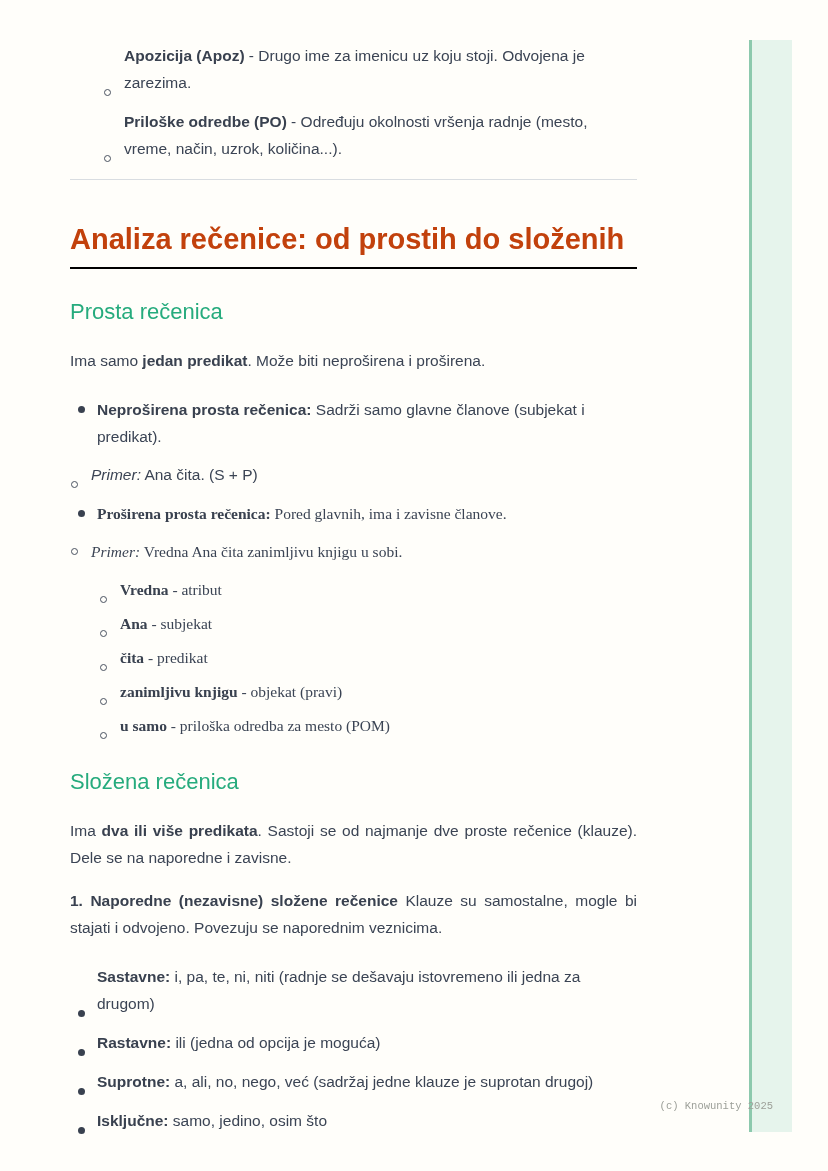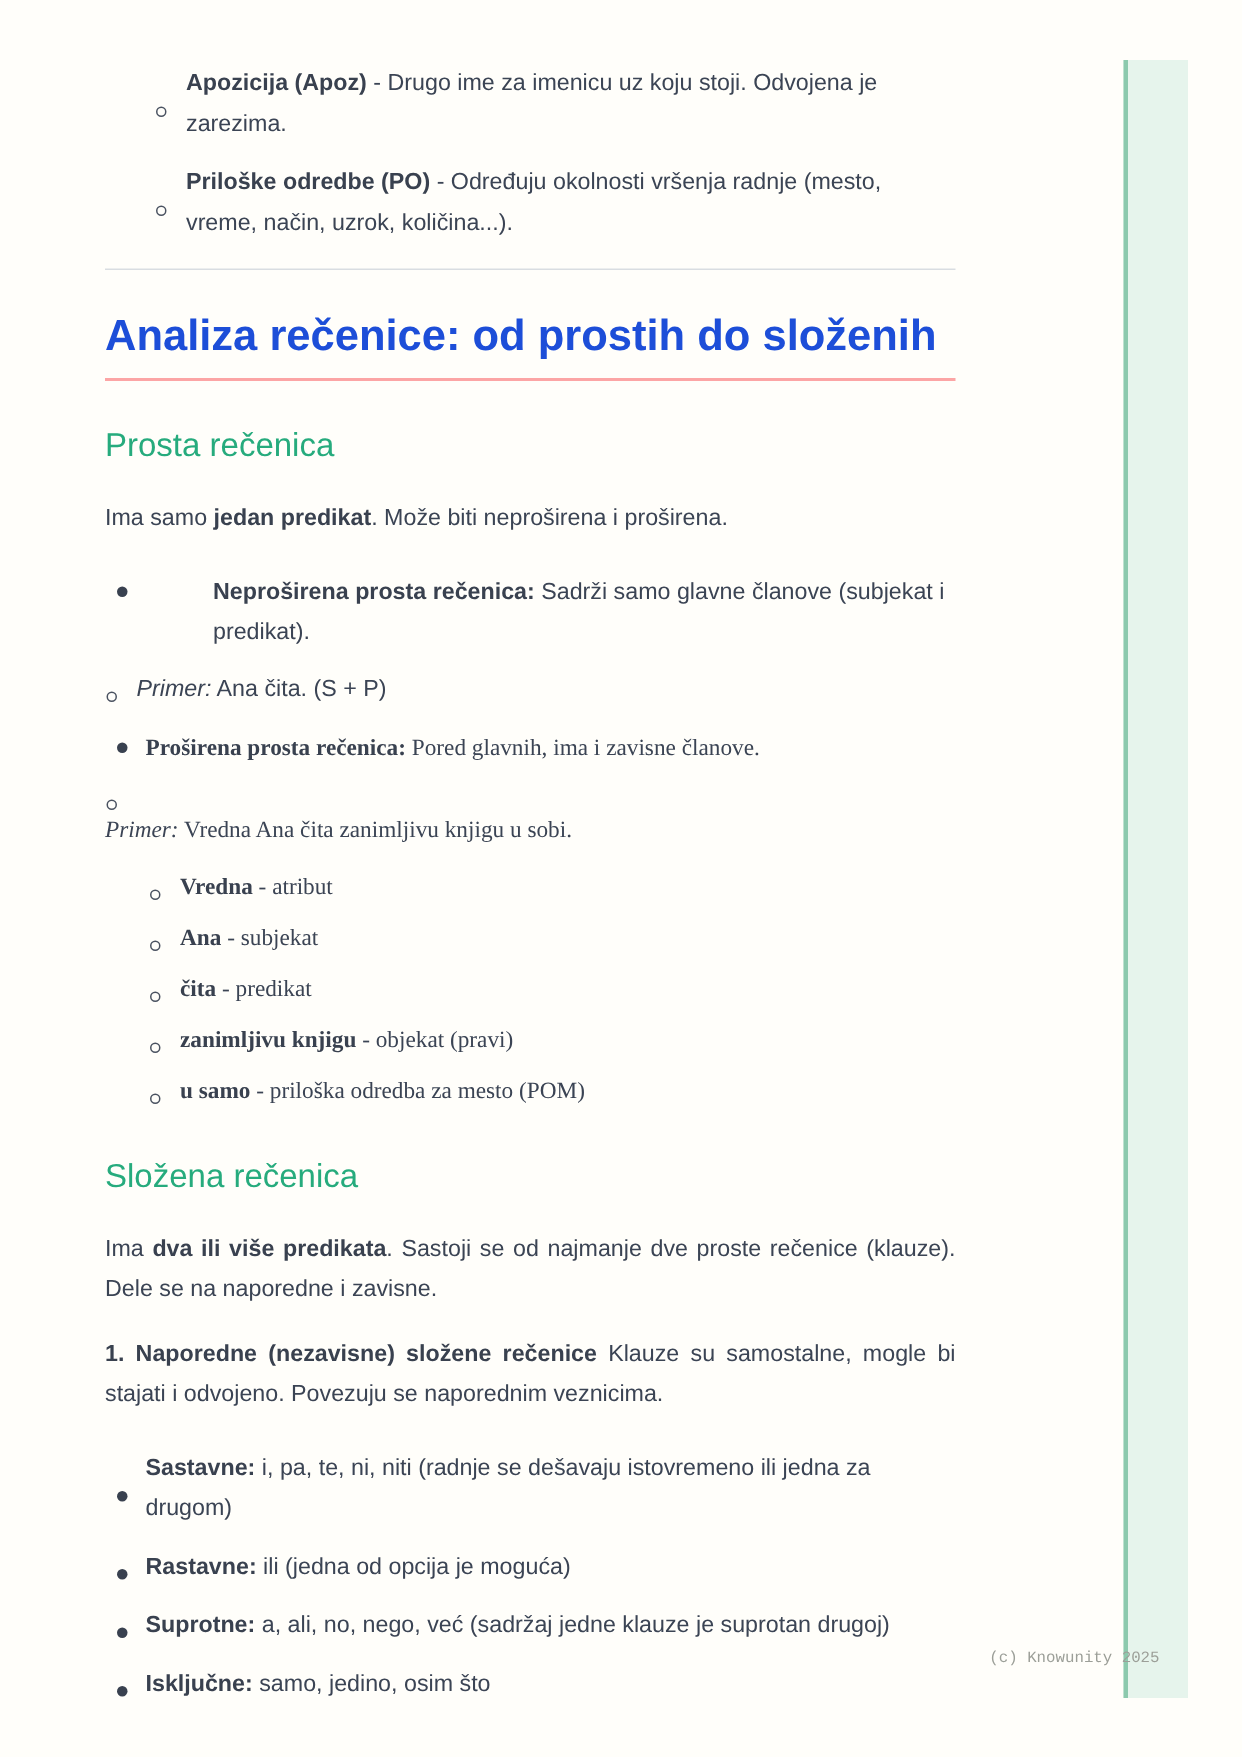--- a/index.html
+++ b/index.html
@@ -23,21 +23,21 @@
     left:70px; top:42px;
     width:567px;
     font-size:15.5px;
     line-height:27px;
   }
   b { font-weight:bold; color:#39414f; }
   .it { font-style:italic; }
 
   
   ul { list-style:none; }
-  li { display:flex; align-items:center; margin-bottom:12px; }
+  li { display:flex; align-items:flex-end; margin-bottom:12px; }
   .li-body { flex:1 1 auto; }
   .mk {
     flex:0 0 auto;
     display:inline-block;
     width:7px; height:7px;
     margin-top:10px;
     border-radius:50%;
   }
   .mk-disc { background:#39414f; margin-left:8px; margin-right:12px; }
   .mk-ring { border:1.6px solid #4a5260; background:transparent; margin-left:34px; margin-right:13px; }
@@ -47,27 +47,27 @@
   .lvl3 { margin-top:11px; }
   .lvl3 li { margin-bottom:7px; }
   .lvl3 .mk-ring { margin-left:30px; }
 
   .divider {
     border:none;
     border-top:1px solid #d9dde1;
     margin-top:17px;
   }
   h1 {
-    margin-top:25px;
+    margin-top:40px;
     font-size:29px;
     line-height:38px;
     font-weight:bold;
-    color:#1d4ed8;
+    color:#c2410c;
     padding-bottom:9px;
-    border-bottom:2px solid #fca5a5;
+    border-bottom:2px solid #000000;
   }
   h2 {
     margin-top:28px;
     margin-bottom:20px;
     font-size:22px;
     line-height:30px;
     font-weight:normal;
     color:#26ab7d;
   }
   p { margin-bottom:16px; }
@@ -105,40 +105,40 @@
   <hr class="divider">
 
   <h1>Analiza rečenice: od prostih do složenih</h1>
 
   <h2>Prosta rečenica</h2>
 
   <p><span>Ima samo </span><b>jedan predikat</b><span>. Može biti neproširena i proširena.</span></p>
 
   <ul class="list-block">
     <li style="display:block;">
-      <div style="display:flex;align-items:flex-start;gap:45px;">
+      <div style="display:flex;align-items:flex-start;">
         <span class="mk mk-disc"></span>
         <div class="li-body"><b>Neproširena prosta rečenica:</b><span> Sadrži samo glavne članove (subjekat i predikat).</span></div>
       </div>
       <ul class="lvl2">
         <li>
           <span class="mk mk-ring"></span>
           <div class="li-body"><span class="it">Primer:</span><span> Ana čita. (S + P)</span></div>
         </li>
       </ul>
     </li>
 
     <li style="display:block;font-family:Liberation Serif, serif;">
       <div style="display:flex;align-items:flex-start;">
         <span class="mk mk-disc"></span>
         <div class="li-body"><b>Proširena prosta rečenica:</b><span> Pored glavnih, ima i zavisne članove.</span></div>
       </div>
       <ul class="lvl2">
         <li style="display:block;">
-          <div style="display:flex;align-items:flex-start;flex-direction:column;">
+          <div style="display:flex;align-items:flex-start;">
             <span class="mk mk-ring"></span>
             <div class="li-body"><span class="it">Primer:</span><span> Vredna Ana čita zanimljivu knjigu u sobi.</span></div>
           </div>
           <ul class="lvl3">
             <li>
               <span class="mk mk-ring"></span>
               <div class="li-body"><b>Vredna</b><span> - atribut</span></div>
             </li>
             <li>
               <span class="mk mk-ring"></span>

